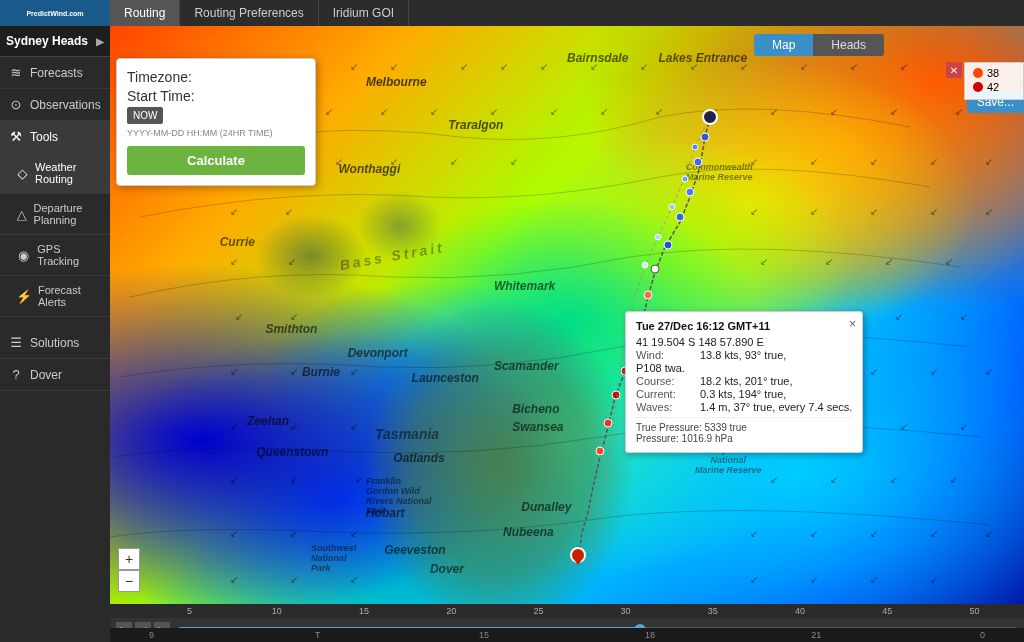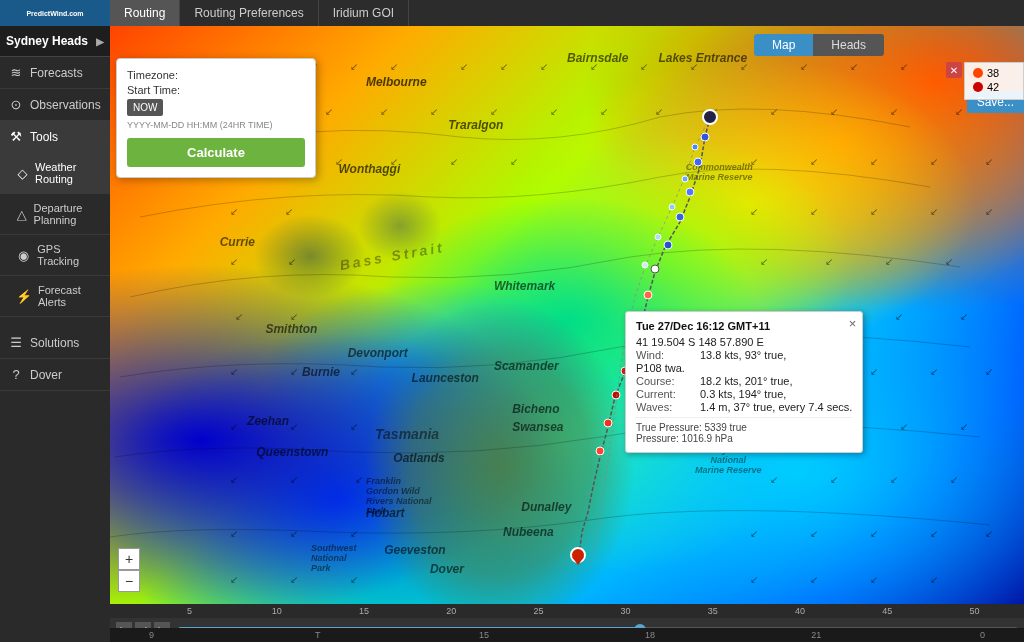--- a/index.html
+++ b/index.html
@@ -151,21 +151,21 @@
       left: 6px;
       background: white;
       border: 1px solid #ccc;
       border-radius: 4px;
       padding: 10px;
       width: 200px;
       z-index: 30;
       box-shadow: 2px 2px 8px rgba(0,0,0,0.3);
     }
     #routing-panel label {
-      font-size: 11px;
+      font-size: 14px;
       color: #333;
       display: block;
       margin-bottom: 3px;
     }
     #routing-panel select, #routing-panel input[type="text"] {
       width: 100%;
       padding: 3px 5px;
       font-size: 11px;
       border: 1px solid #ccc;
       border-radius: 2px;

